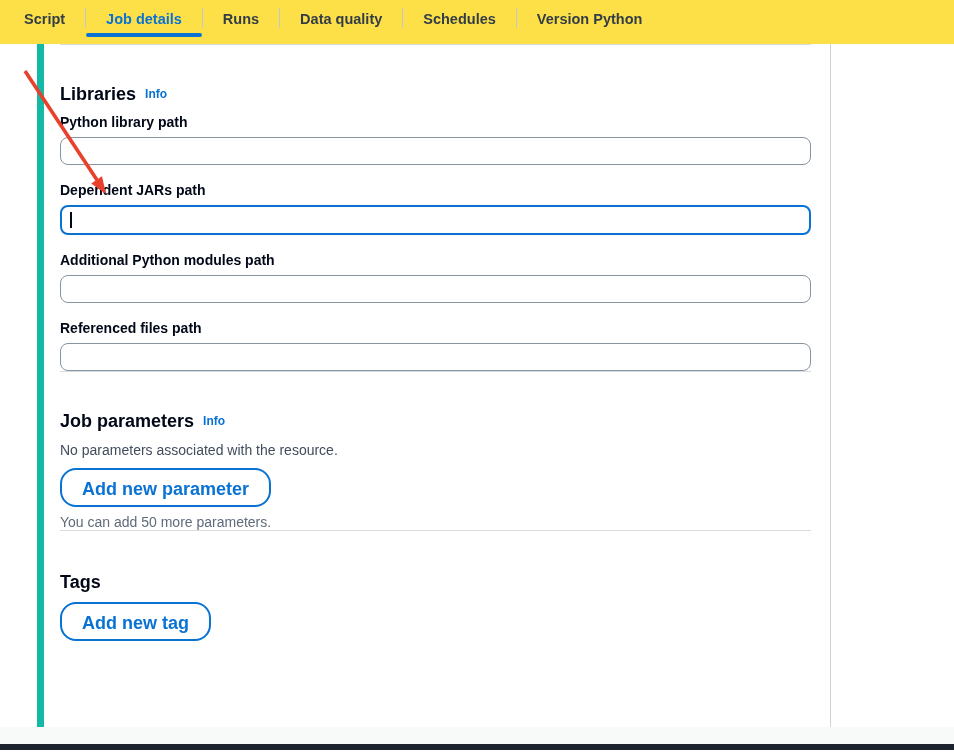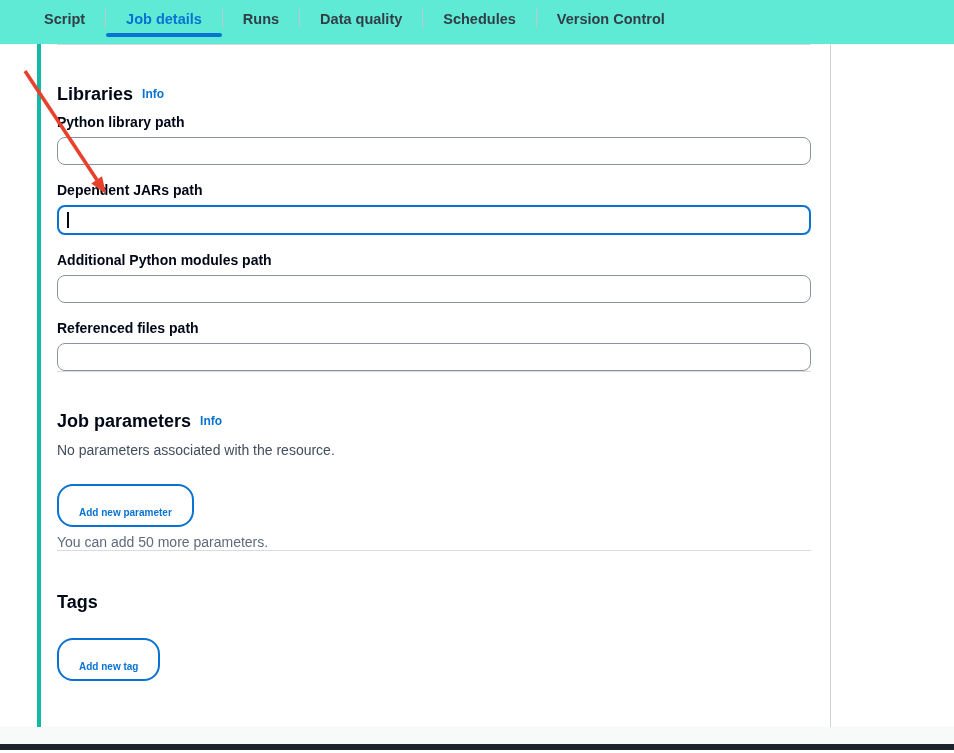--- a/index.html
+++ b/index.html
@@ -10,22 +10,22 @@
     position:relative;
     overflow:hidden;
     color:#0f1b2a;
   }
 
   
   .tabbar {
     display:flex;
     align-items:flex-start;
     height:44px;
-    padding-left:24px;
-    background:#5eead4;
+    padding-left:4px;
+    background:#fde047;
   }
   .tab {
     position:relative;
     height:37px;
     display:flex;
     align-items:center;
     padding:0 20px;
     font-size:14.5px;
     font-weight:700;
     color:#333d47;
@@ -48,21 +48,21 @@
   }
 
   
   .panel {
     position:absolute;
     left:37px;
     top:44px;
     width:794px;
     height:683px;
     background:#ffffff;
-    border-left:4px solid #14b8a6;
+    border-left:7px solid #14b8a6;
     border-right:1px solid #ccd2d8;
     overflow:hidden;
   }
   .content { padding:0 19px 0 16px; }
 
   hr.divider {
     border:0;
     border-top:1px solid #d8dcdc;
     margin:0;
   }
@@ -125,30 +125,30 @@
   @keyframes blink { 50% { opacity:0; } }
 
   p.empty-text {
     margin-top:7px;
     font-size:14px;
     line-height:20px;
     color:#414d5c;
   }
   .pill-button {
     display:inline-block;
-    margin-top:24px;
+    margin-top:8px;
     border:2px solid #0972d3;
     border-radius:16px;
     background:#ffffff;
     color:#0972d3;
     font-family:"Liberation Sans", sans-serif;
-    font-size:10px;
+    font-size:18px;
     font-weight:700;
     line-height:1;
-    padding:22px 20px 7px;
+    padding:10px 20px 7px;
     cursor:pointer;
   }
   p.hint-text {
     margin-top:7px;
     font-size:14px;
     line-height:16px;
     color:#5f6b7a;
   }
 
   
@@ -195,21 +195,21 @@
   <div class="tab-sep"></div>
   <div class="tab">
     <span>Data quality</span>
   </div>
   <div class="tab-sep"></div>
   <div class="tab">
     <span>Schedules</span>
   </div>
   <div class="tab-sep"></div>
   <div class="tab">
-    <span>Version Control</span>
+    <span>Version Python</span>
   </div>
 </div>
 
 <div class="panel">
   <div class="content">
     <hr class="divider divider-top">
 
     
     <h2 class="section-heading"><span>Libraries</span><a class="info-link">Info</a></h2>
 

